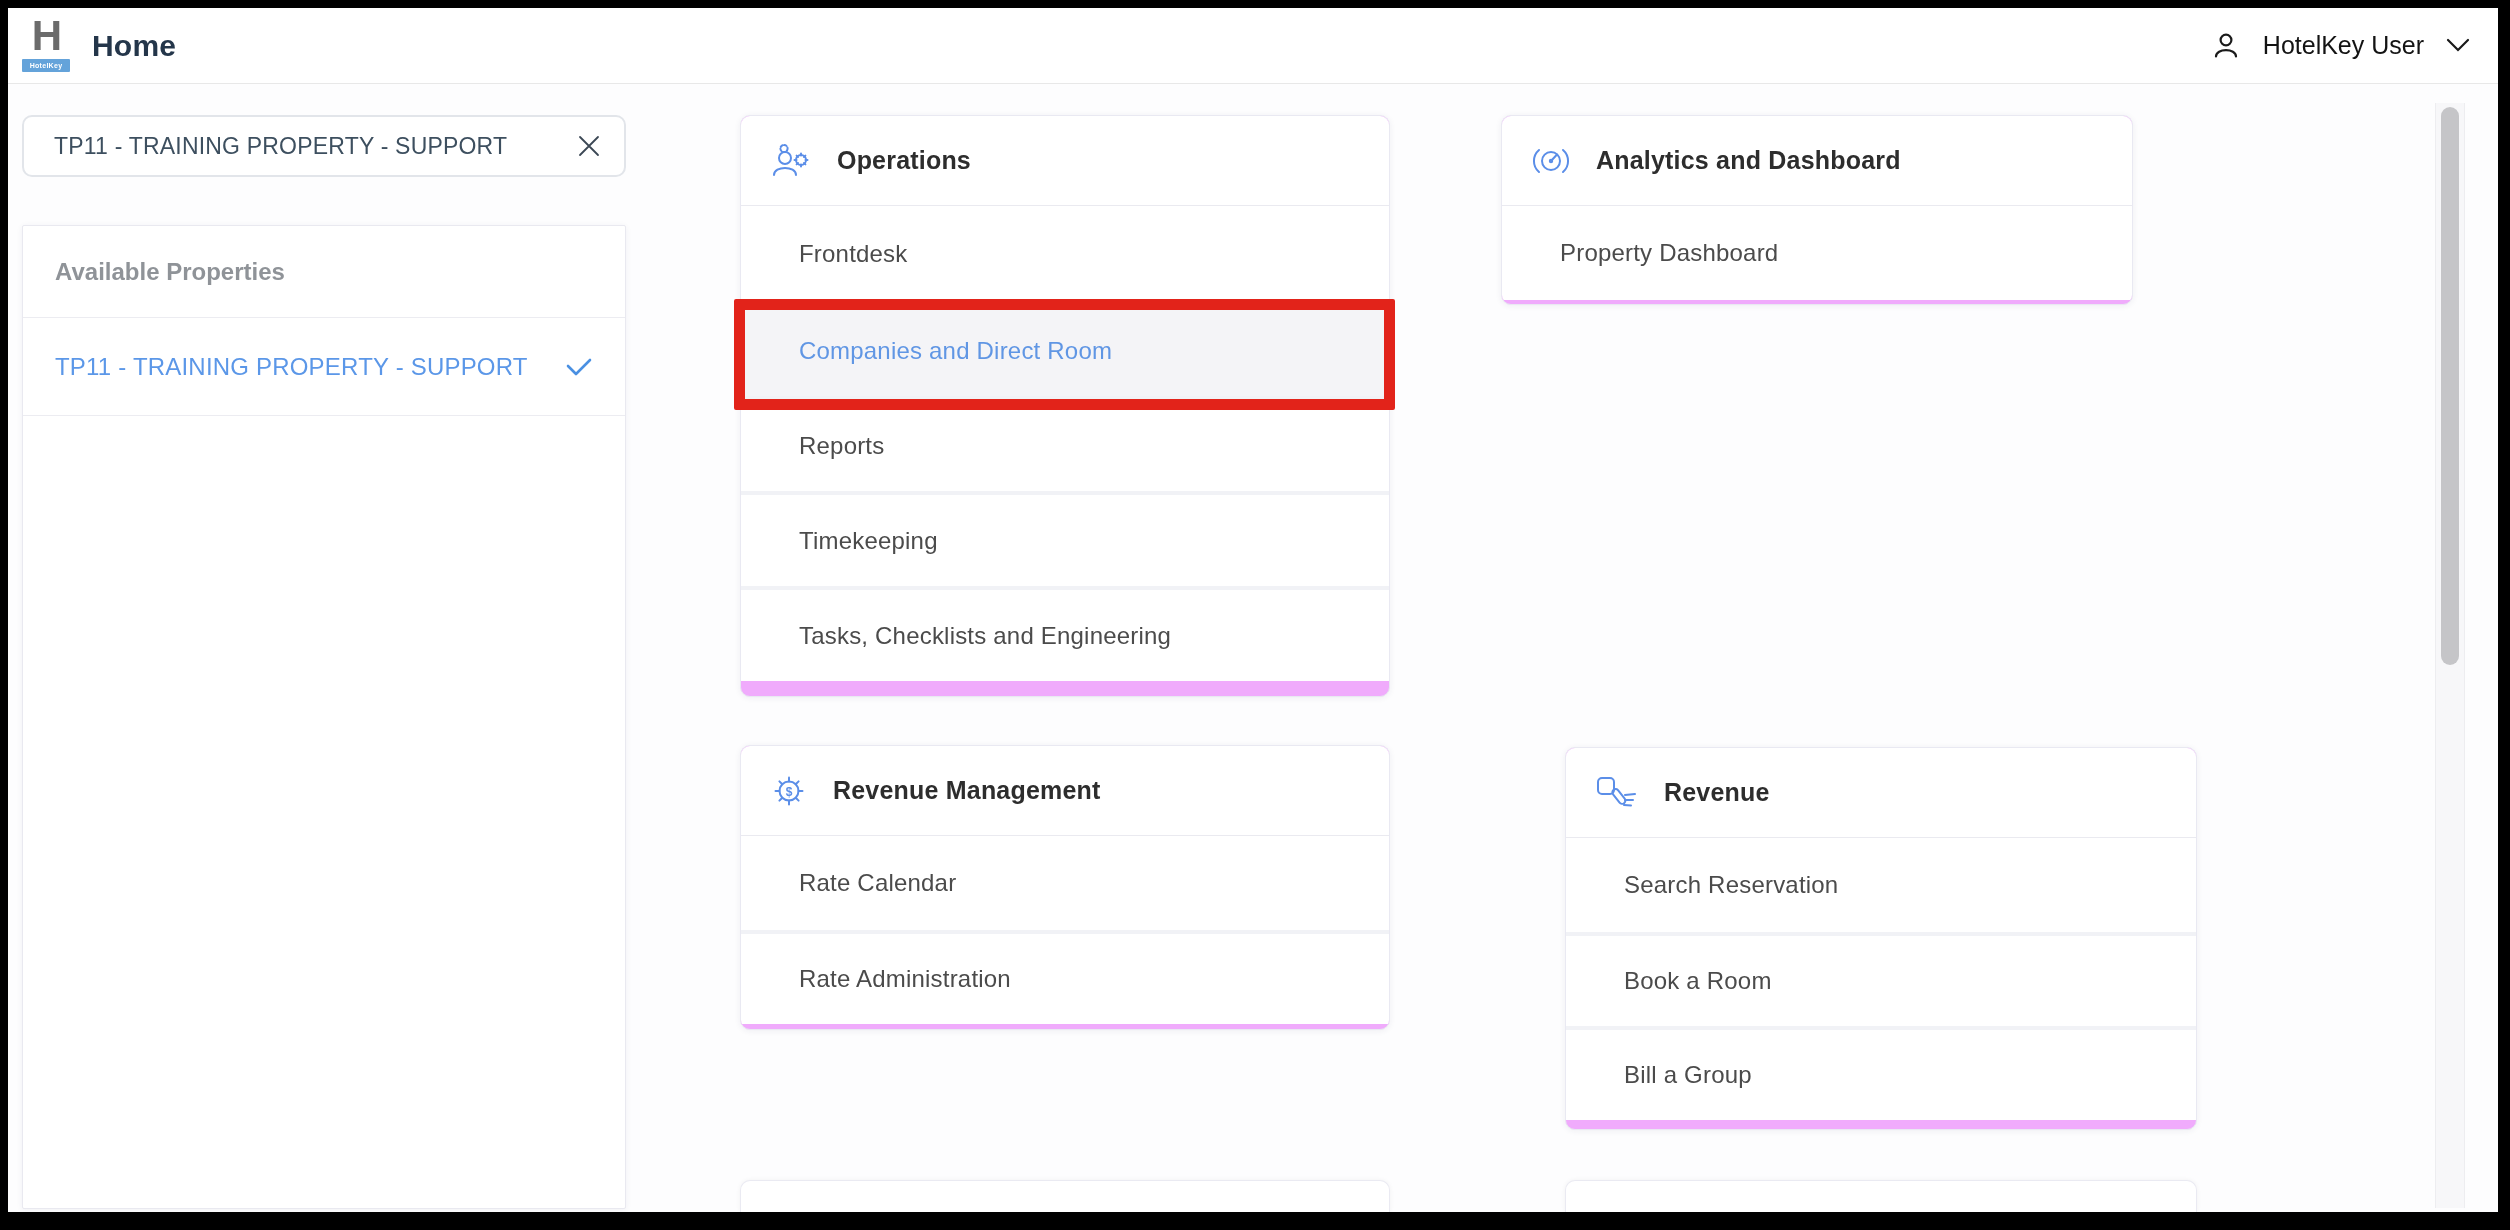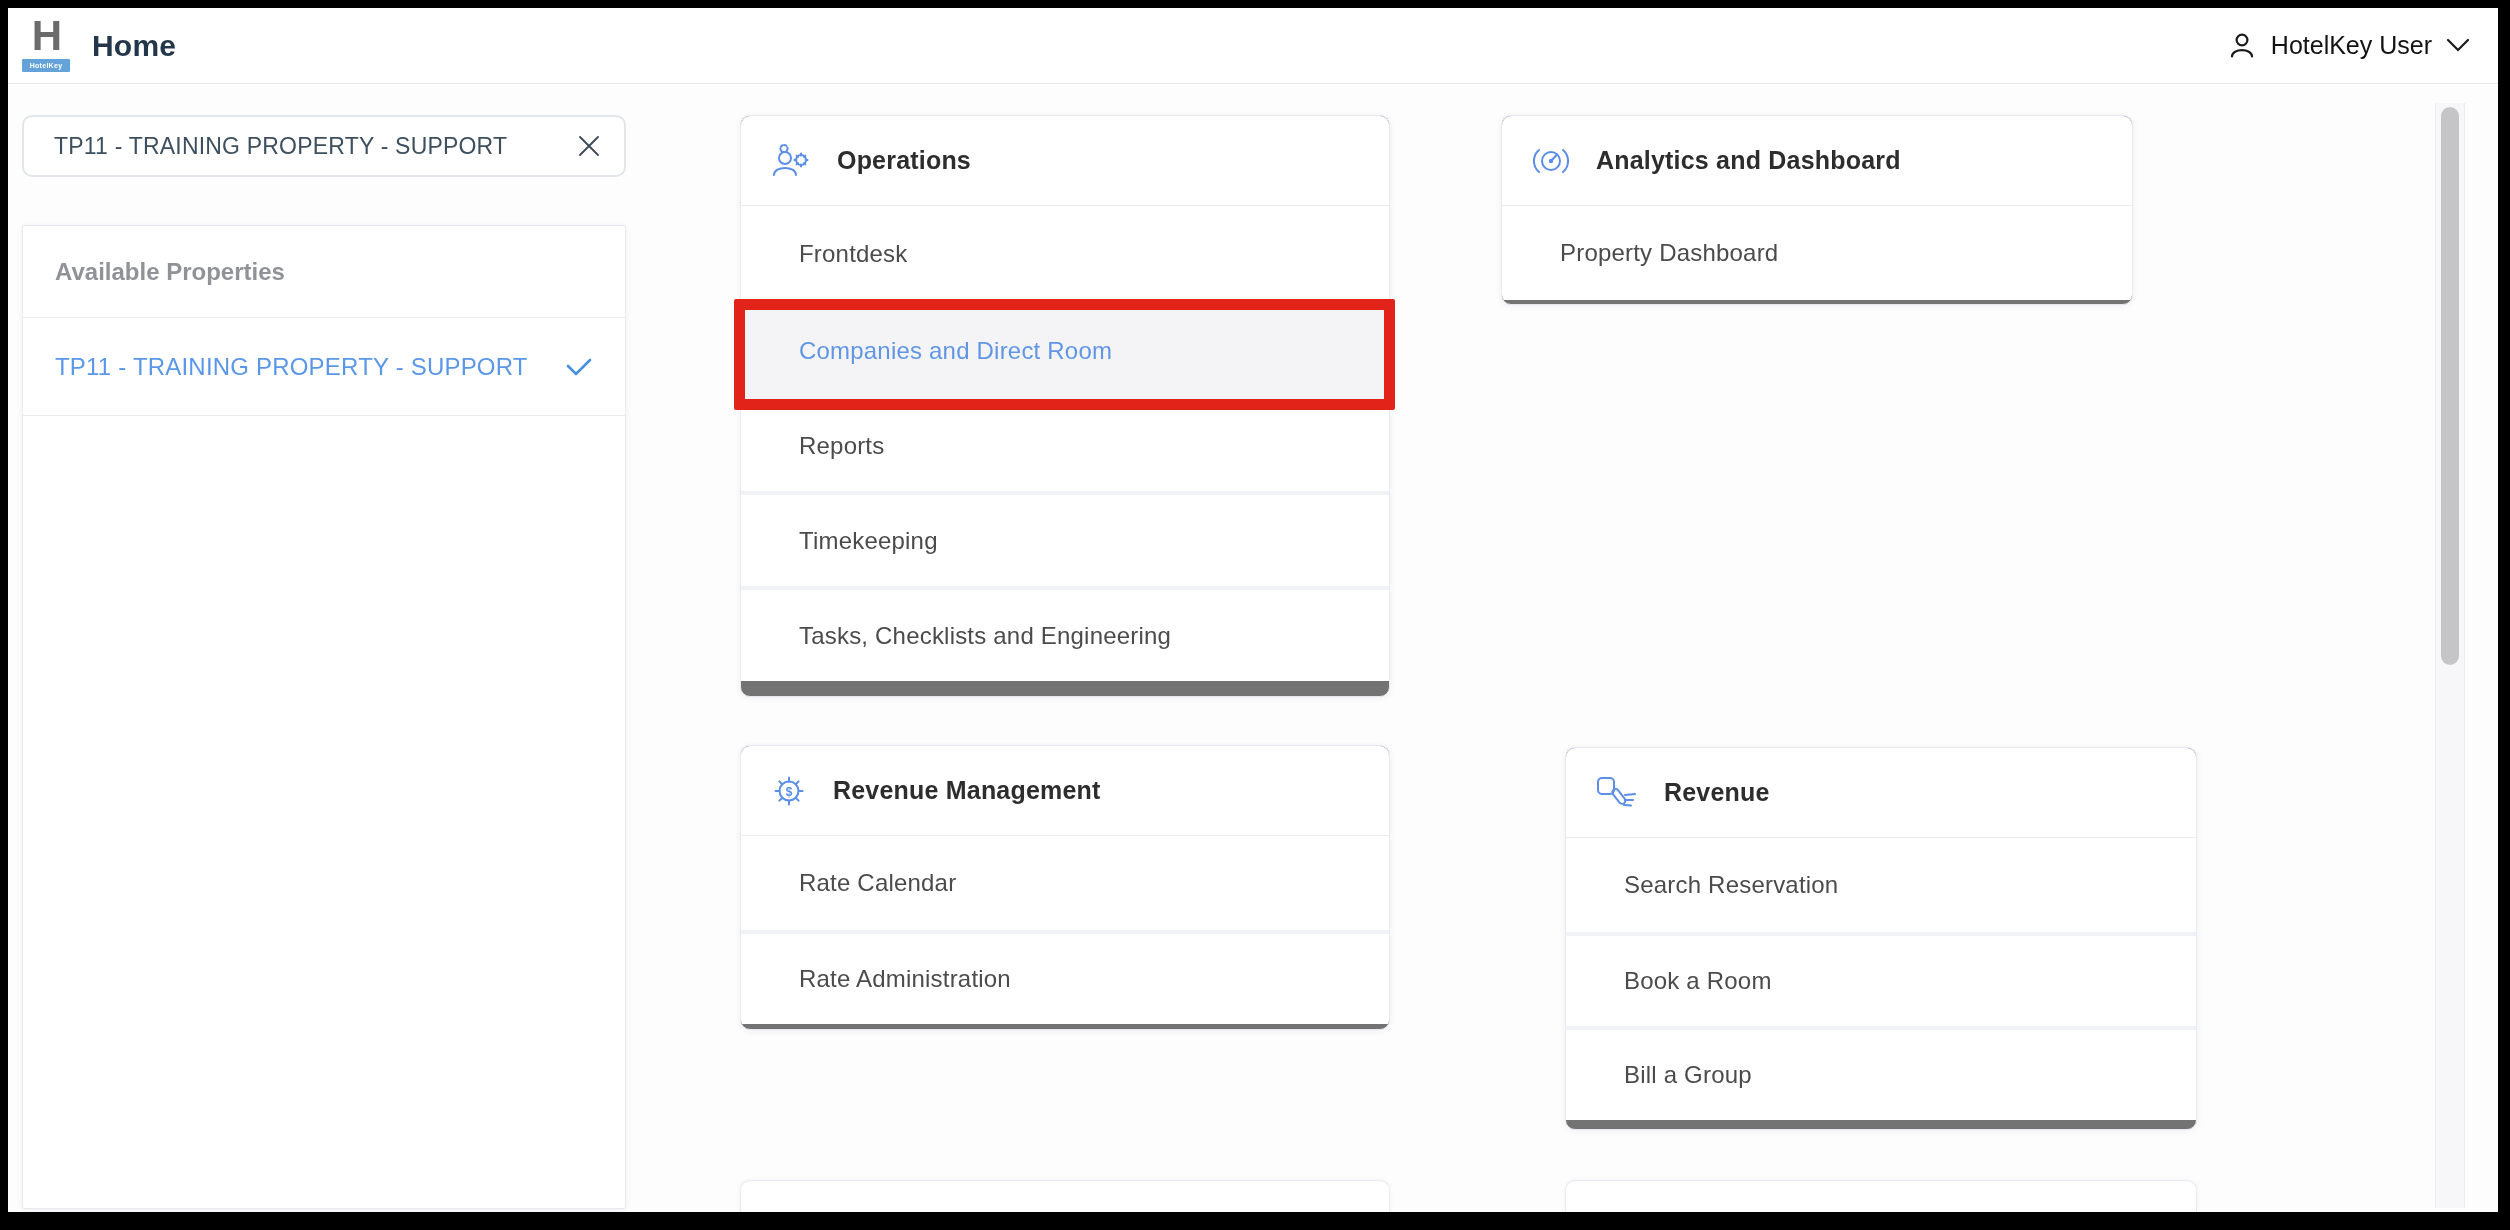--- a/index.html
+++ b/index.html
@@ -22,21 +22,21 @@
   .logo-banner {
     background:#64a3da; color:#fff; font-size:7px; font-weight:bold;
     height:13px; line-height:13px; border-radius:1px; letter-spacing:.3px;
   }
   .topbar-title {
     position:absolute; left:84px; top:50%; transform:translateY(-50%);
     font-size:30px; font-weight:bold; color:#24364a; letter-spacing:.2px;
   }
   .user {
     position:absolute; right:28px; top:50%; transform:translateY(-50%);
-    display:flex; align-items:center; gap:14px; font-size:25px; color:#131313;
+    display:flex; align-items:center; gap:22px; font-size:25px; color:#131313;
     cursor:pointer;
   }
   
   .search-box {
     position:absolute; left:14px; top:107px; width:604px; height:62px;
     background:#fff; border:2px solid #e2e5ea; border-radius:10px;
     display:flex; align-items:center; justify-content:space-between;
     padding:0 24px 0 30px; font-size:23px; color:#3d4f5f; letter-spacing:.2px;
   }
   .panel {
@@ -49,21 +49,21 @@
     font-size:24px; font-weight:bold; color:#8f9398;
     border-bottom:1px solid #ececf1;
   }
   .property-row {
     height:98px; display:flex; align-items:center; justify-content:space-between;
     padding:0 32px; border-bottom:1px solid #ececf1;
     font-size:24px; color:#5b97e8; letter-spacing:.2px; cursor:pointer;
   }
   
   .card {
-    position:absolute; background:#737373; border:1px solid #e9e9f2;
+    position:absolute; background:#f0abfc; border:1px solid #e9e9f2;
     border-radius:10px; box-shadow:0 1px 6px rgba(40,40,80,.07); overflow:hidden;
   }
   #card-operations { left:732px;  top:107px; width:650px; height:582px; }
   #card-analytics  { left:1493px; top:107px; width:632px; height:190px; }
   #card-revenue    { left:732px;  top:737px; width:650px; height:285px; }
   #card-booking    { left:1557px; top:739px; width:632px; height:383px; }
   .card-header {
     height:90px; display:flex; align-items:center; gap:26px; padding-left:30px;
     background:#fff; border-bottom:1px solid #eaeaf0;
   }

